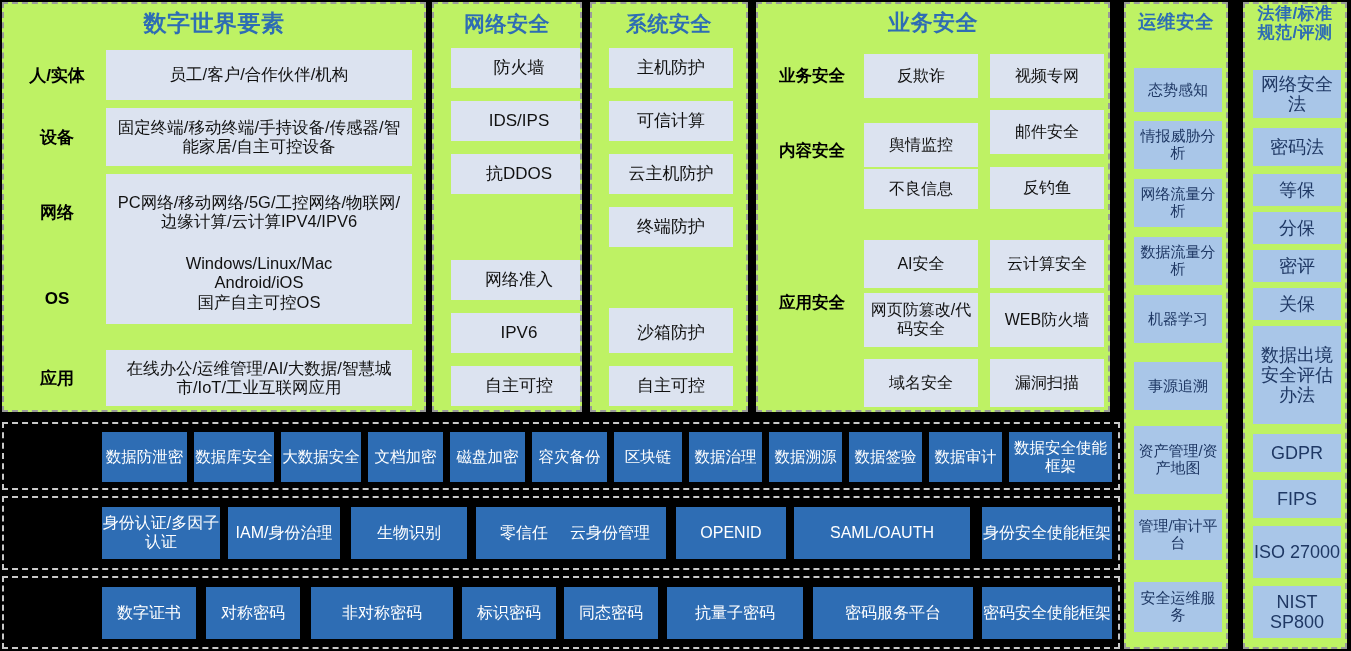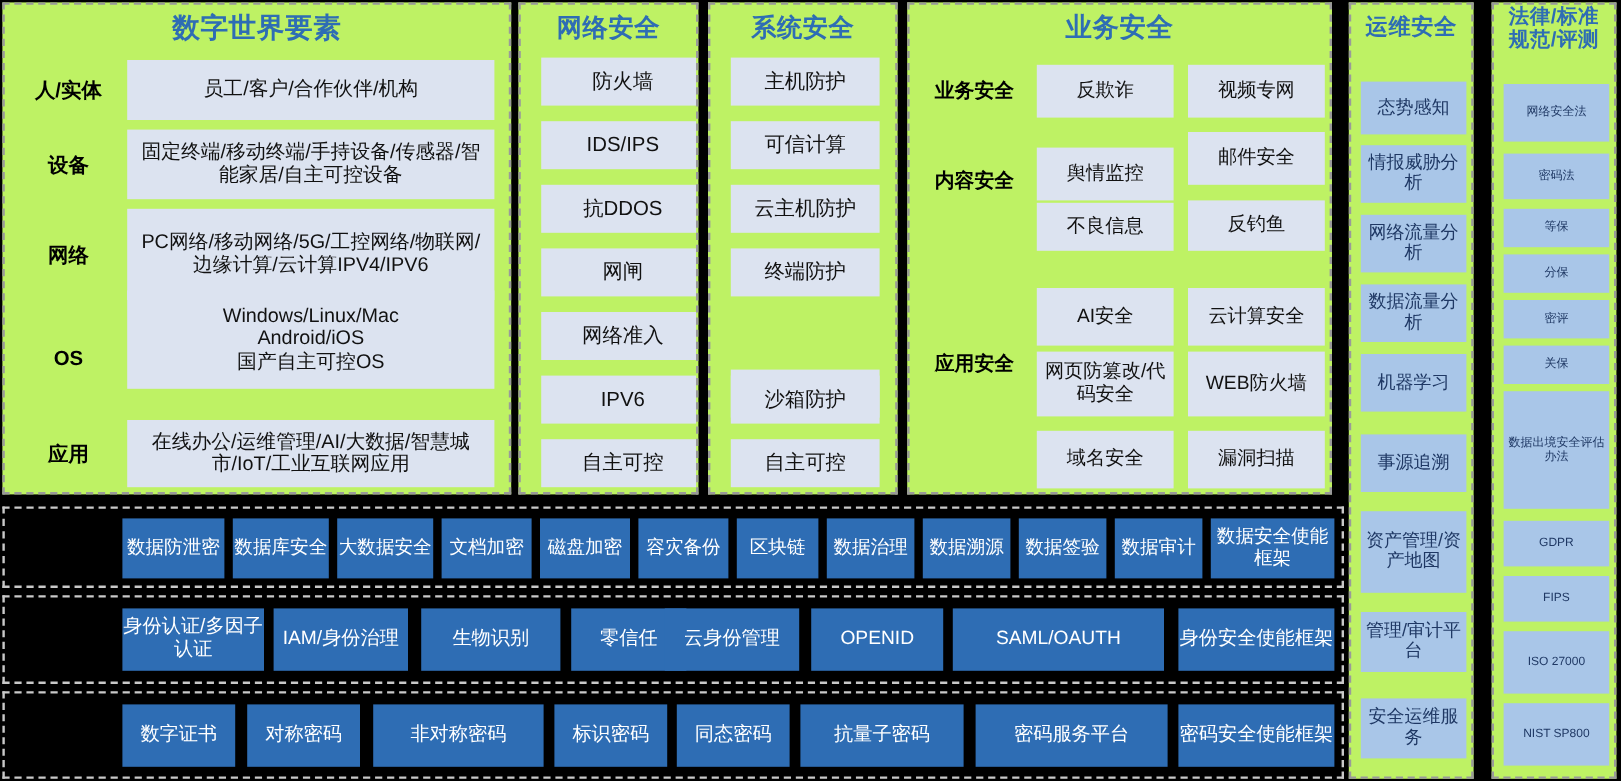--- a/index.html
+++ b/index.html
@@ -74,21 +74,21 @@
   #p4 .chip{position:absolute;font-size:16px;}
 
   
   #p5{left:1124px;top:2px;width:104px;height:647px;}
   #p5 .panel-title{font-size:18.5px;margin-top:8px;}
   #p5 .chip-mid{position:absolute;left:8px;width:88px;font-size:15px;}
 
   
   #p6{left:1243px;top:2px;width:104px;height:647px;}
   #p6 .panel-title{font-size:17px;margin-top:0;}
-  #p6 .chip-mid{position:absolute;left:8px;width:88px;font-size:10px;}
+  #p6 .chip-mid{position:absolute;left:8px;width:88px;font-size:18px;}
 
   
   .band{
     position:absolute;left:2px;width:1118px;
     background:#000;
     border:2px dashed #c9c9c9;
     box-sizing:border-box;
   }
   #b1{top:422px;height:68px;}
   #b2{top:496px;height:74px;}
@@ -130,21 +130,20 @@
 
     <div class="rowlabel" style="top:346px;height:56px;">应用</div>
     <div class="chip" style="top:346px;height:56px;padding:0 6px;">在线办公/运维管理/AI/大数据/智慧城市/IoT/工业互联网应用</div>
   </div>
 
   <div class="panel" id="p2">
     <div class="panel-title">网络安全</div>
     <div class="chip" style="top:44px;">防火墙</div>
     <div class="chip" style="top:97px;">IDS/IPS</div>
     <div class="chip" style="top:150px;">抗DDOS</div>
-    <div class="chip" style="top:203px;">网闸</div>
     <div class="chip" style="top:256px;">网络准入</div>
     <div class="chip" style="top:309px;">IPV6</div>
     <div class="chip" style="top:362px;">自主可控</div>
   </div>
 
   <div class="panel" id="p3">
     <div class="panel-title">系统安全</div>
     <div class="chip" style="top:44px;">主机防护</div>
     <div class="chip" style="top:97px;">可信计算</div>
     <div class="chip" style="top:150px;">云主机防护</div>

